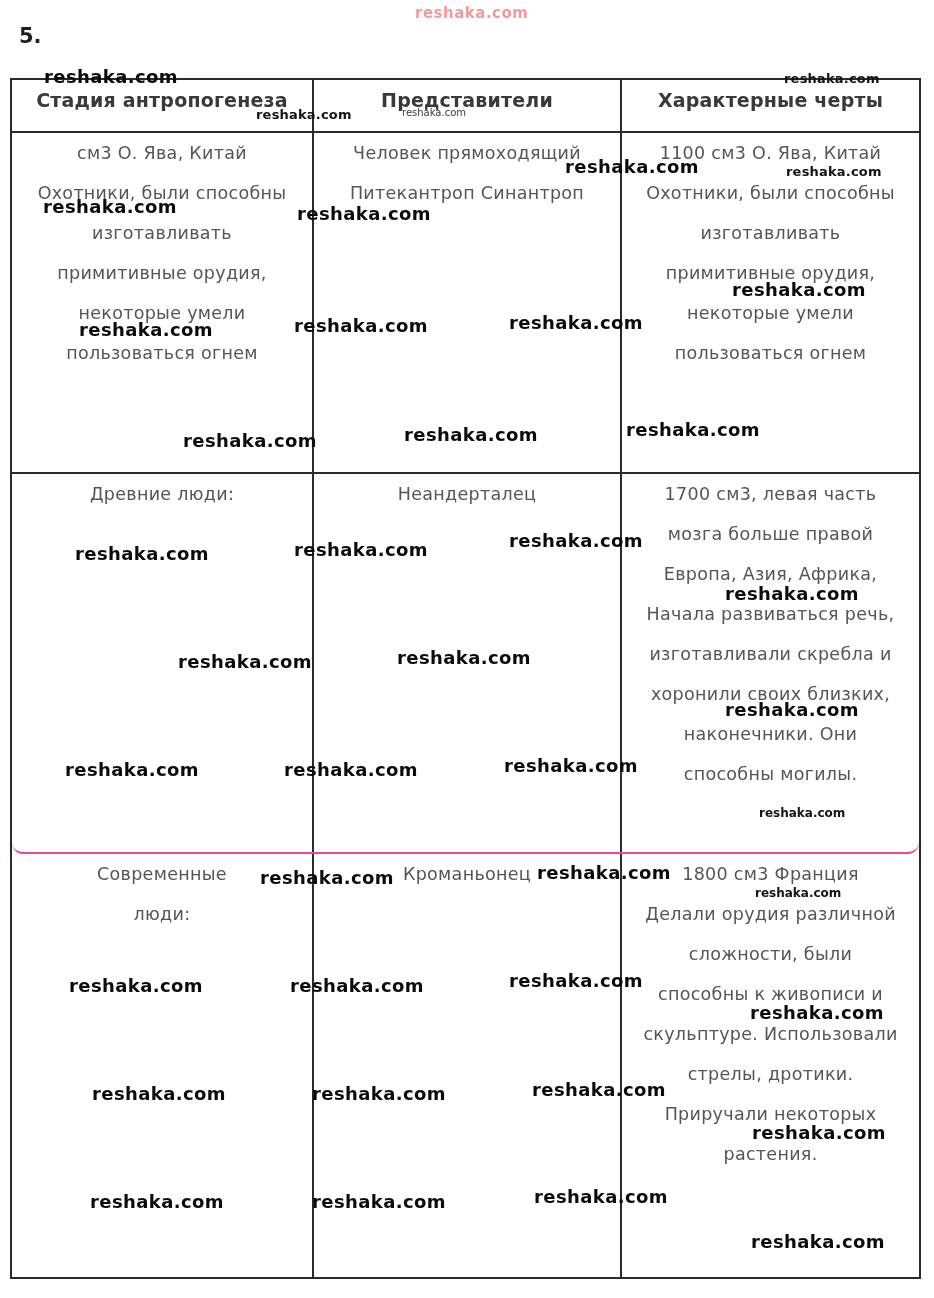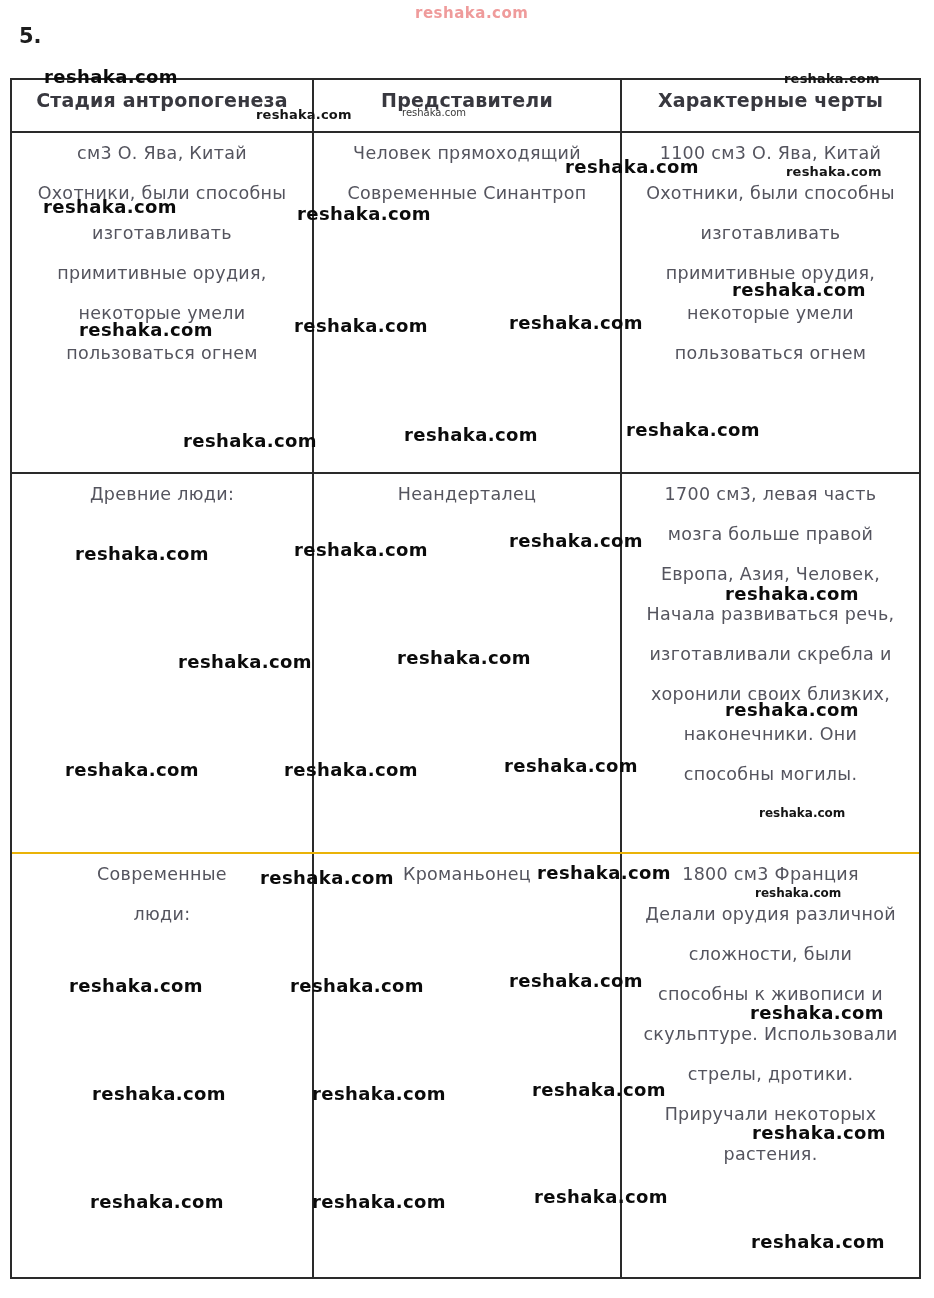--- a/index.html
+++ b/index.html
@@ -32,21 +32,21 @@
     text-align: center;
     padding-top: 9px;
     font-weight: bold;
     font-size: 19px;
     color: #38383f;
     letter-spacing: 0.2px;
   }
   .th:nth-child(2) { flex: 0 0 308px; }
   .th:last-child { flex: 1 1 auto; border-right: none; }
   .row1 { height: 341px; border-bottom: 2px solid #2a2a2a; }
-  .row2 { height: 380px; border-bottom: 2px solid #eab308; }
+  .row2 { height: 380px; border-bottom: 2px solid #ec4899; border-radius: 11px; }
   .row3 { height: 423px; }
   .td {
     flex: 0 0 302px;
     border-right: 2px solid #2a2a2a;
     text-align: center;
     overflow: hidden;
   }
   .td.col-representatives { flex: 0 0 308px; }
   .td.col-features { flex: 1 1 auto; border-right: none; }
   .cell-line {
@@ -82,42 +82,42 @@
           <div class="td col-stage">
             <div class="cell-line">см3 О. Ява, Китай</div>
             <div class="cell-line">Охотники, были способны</div>
             <div class="cell-line">изготавливать</div>
             <div class="cell-line">примитивные орудия,</div>
             <div class="cell-line">некоторые умели</div>
             <div class="cell-line">пользоваться огнем</div>
           </div>
           <div class="td col-representatives">
             <div class="cell-line">Человек прямоходящий</div>
-            <div class="cell-line">Современные Синантроп</div>
+            <div class="cell-line">Питекантроп Синантроп</div>
           </div>
           <div class="td col-features">
             <div class="cell-line">1100 см3 О. Ява, Китай</div>
             <div class="cell-line">Охотники, были способны</div>
             <div class="cell-line">изготавливать</div>
             <div class="cell-line">примитивные орудия,</div>
             <div class="cell-line">некоторые умели</div>
             <div class="cell-line">пользоваться огнем</div>
           </div>
         </div>
         <div class="tr row2">
           <div class="td col-stage">
             <div class="cell-line">Древние люди:</div>
           </div>
           <div class="td col-representatives">
             <div class="cell-line">Неандерталец</div>
           </div>
           <div class="td col-features">
             <div class="cell-line">1700 см3, левая часть</div>
             <div class="cell-line">мозга больше правой</div>
-            <div class="cell-line">Европа, Азия, Человек,</div>
+            <div class="cell-line">Европа, Азия, Африка,</div>
             <div class="cell-line">Начала развиваться речь,</div>
             <div class="cell-line">изготавливали скребла и</div>
             <div class="cell-line">хоронили своих близких,</div>
             <div class="cell-line">наконечники. Они</div>
             <div class="cell-line">способны могилы.</div>
           </div>
         </div>
         <div class="tr row3">
           <div class="td col-stage">
             <div class="cell-line">Современные</div>

